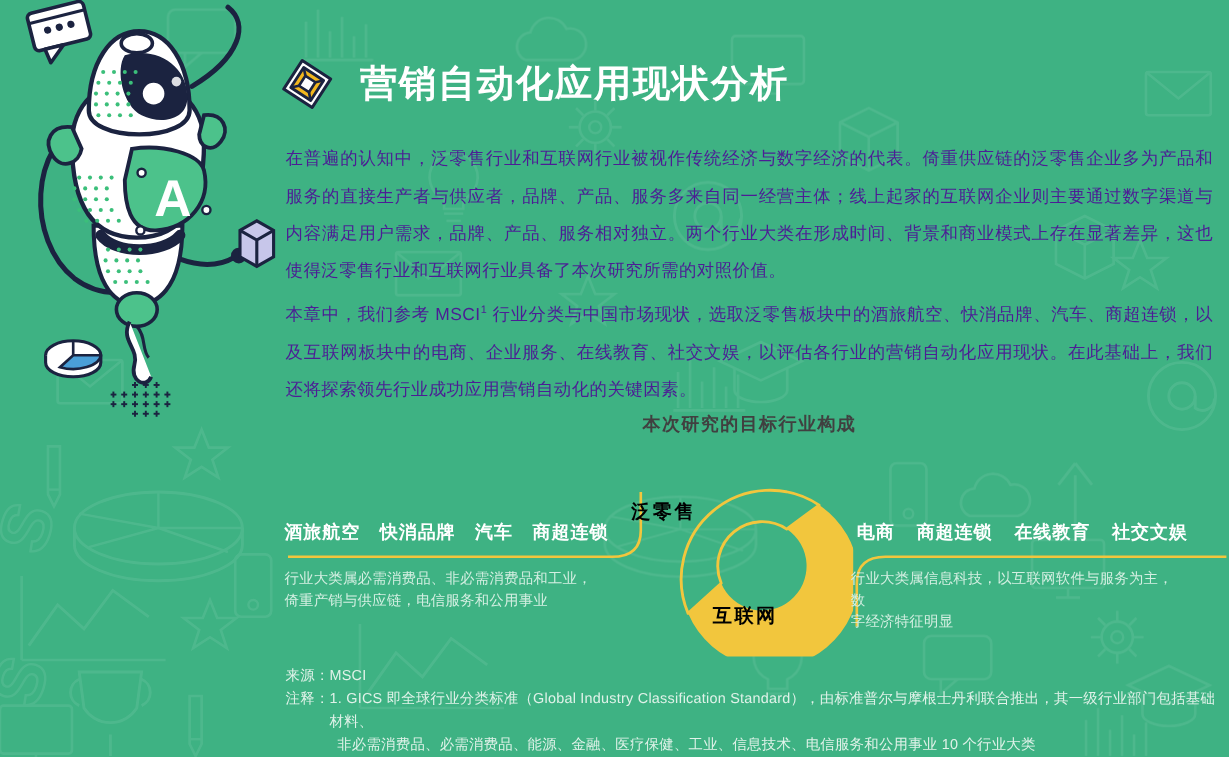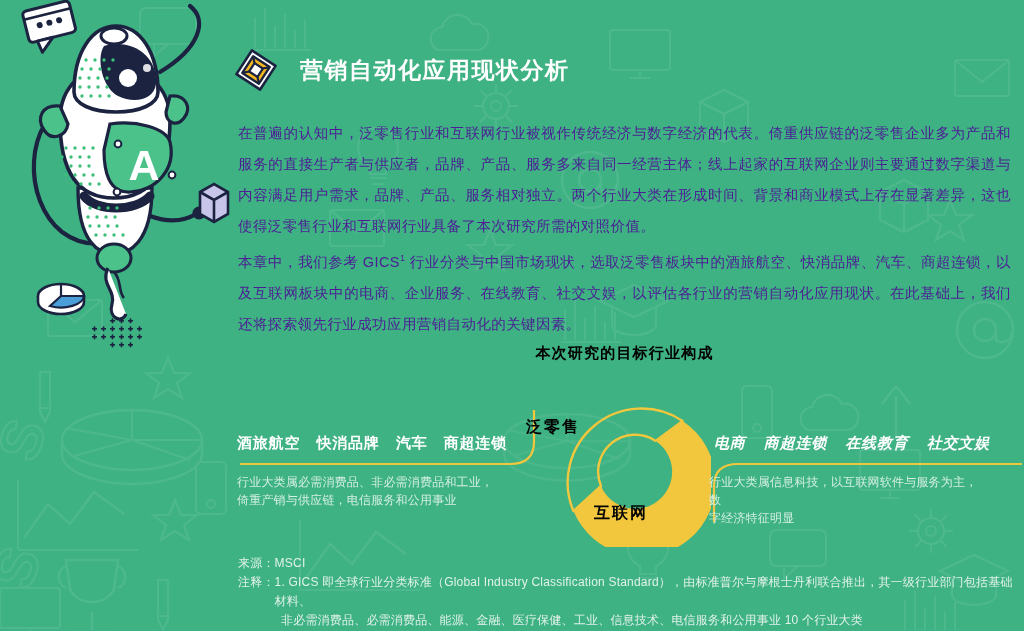--- a/index.html
+++ b/index.html
@@ -35,21 +35,21 @@
 
   
   #header-row {
     position: absolute; left: -6px; top: 46px;
     display: flex; align-items: center; gap: 20px;
   }
   #brand-logo { width: 48px; height: 48px; flex: 0 0 48px; }
   #brand-logo svg { display:block; width:48px; height:48px; }
   #page-title {
     color: #ffffff;
-    font-size: 23px;
+    font-size: 31px;
     font-weight: bold;
     letter-spacing: 1.5px;
     white-space: nowrap;
   }
 
   
   .para {
     position: absolute;
     width: 773px;
     color: #4c1d95;
@@ -60,21 +60,21 @@
   }
   #para-1 { left: 0; top: 118px; }
   #para-2 { left: 0; top: 243px; }
   .sup { font-size: 9px; vertical-align: super; }
 
   
   #chart-title {
     position: absolute;
     left: 0; top: 344px; width: 773px;
     text-align: center;
-    color: #000000;
+    color: #404040;
     font-size: 15px;
     font-weight: bold;
     letter-spacing: 1.2px;
   }
 
   #chart-area {
     position: absolute;
     left: 0; top: 386px;
     width: 786px; height: 160px;
   }
@@ -110,21 +110,21 @@
     display: flex;
     color: #ffffff;
     font-size: 15px;
     font-weight: bold;
     letter-spacing: .8px;
     white-space: nowrap;
     padding-bottom: 9px;
     text-align: center;
   }
   #group-left .side-terms  { justify-content: space-between; width: 270px; }
-  #group-right .side-terms { justify-content: space-between; width: 276px; margin-left: 5px; font-style: italic; }
+  #group-right .side-terms { justify-content: space-between; width: 276px; margin-left: 5px; }
 
   .side-desc {
     color: #d4efe2;
     font-size: 12px;
     line-height: 18px;
     letter-spacing: .2px;
     padding-top: 11px;
     width: 278px;
   }
 
@@ -431,21 +431,21 @@
           <path d="M24 17 L24 10 M31 24 L38 24 M24 31 L24 38 M17 24 L10 24" stroke="#1b2340" stroke-width="2.2"></path>
         </g>
       </svg>
     </span>
     <h1 id="page-title">营销自动化应用现状分析</h1>
   </div>
 
   <p class="para" id="para-1">在普遍的认知中，泛零售行业和互联网行业被视作传统经济与数字经济的代表。倚重供应链的泛零售企业多为产品和服务的直接生产者与供应者，品牌、产品、服务多来自同一经营主体；线上起家的互联网企业则主要通过数字渠道与内容满足用户需求，品牌、产品、服务相对独立。两个行业大类在形成时间、背景和商业模式上存在显著差异，这也使得泛零售行业和互联网行业具备了本次研究所需的对照价值。</p>
 
   <p class="para" id="para-2">
-    <span>本章中，我们参考 GICS</span><span class="sup">1</span><span> 行业分类与中国市场现状，选取泛零售板块中的酒旅航空、快消品牌、汽车、商超连锁，以及互联网板块中的电商、企业服务、在线教育、社交文娱，以评估各行业的营销自动化应用现状。在此基础上，我们还将探索领先行业成功应用营销自动化的关键因素。</span>
+    <span>本章中，我们参考 MSCI</span><span class="sup">1</span><span> 行业分类与中国市场现状，选取泛零售板块中的酒旅航空、快消品牌、汽车、商超连锁，以及互联网板块中的电商、企业服务、在线教育、社交文娱，以评估各行业的营销自动化应用现状。在此基础上，我们还将探索领先行业成功应用营销自动化的关键因素。</span>
   </p>
 
   <div id="chart-title">本次研究的目标行业构成</div>
 
   <div id="chart-area">
 
     <svg id="connectors" viewBox="0 0 786 160" xmlns="http://www.w3.org/2000/svg">
 
       <path d="M2 78 L272 78 Q296 78 296 56 L296 24" stroke="#F2C63D" stroke-width="2.2" fill="none"></path>
 

